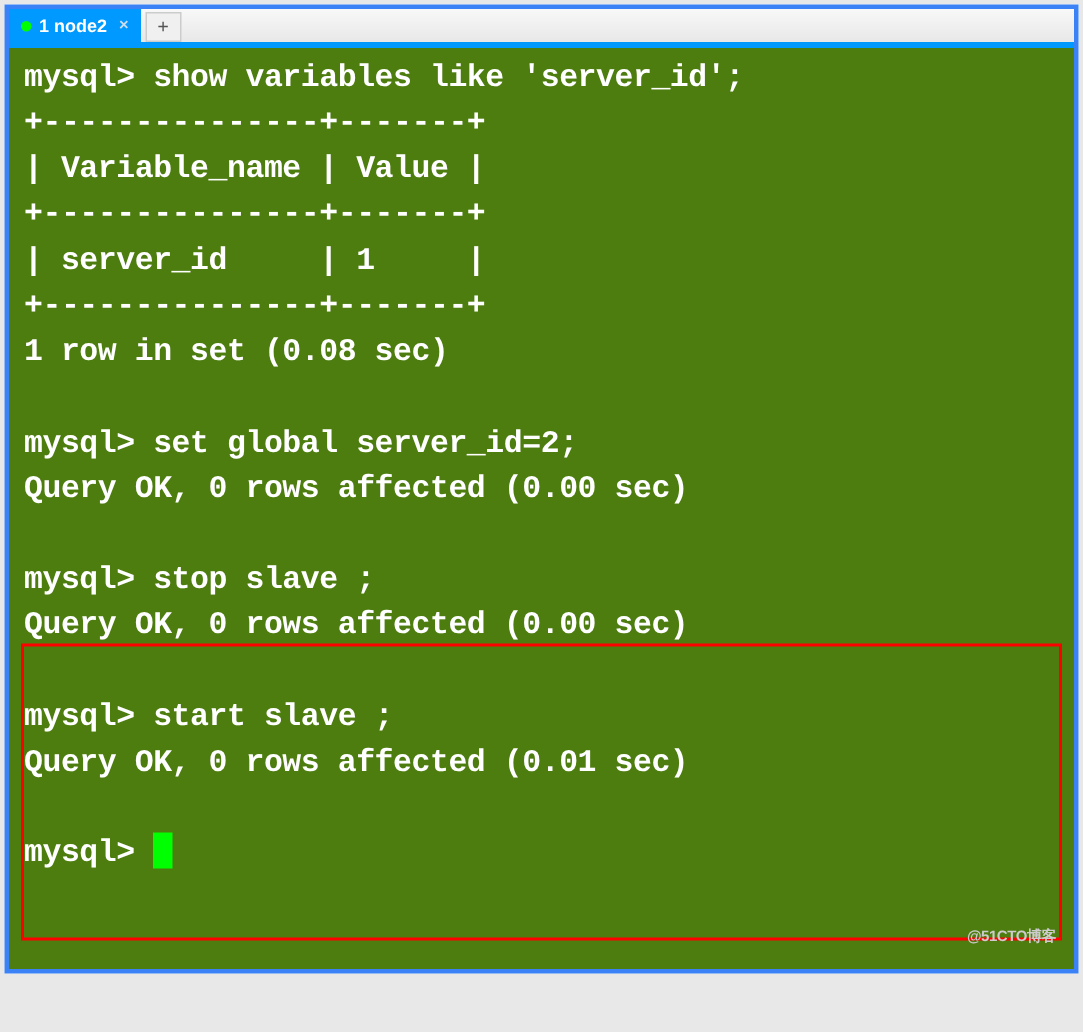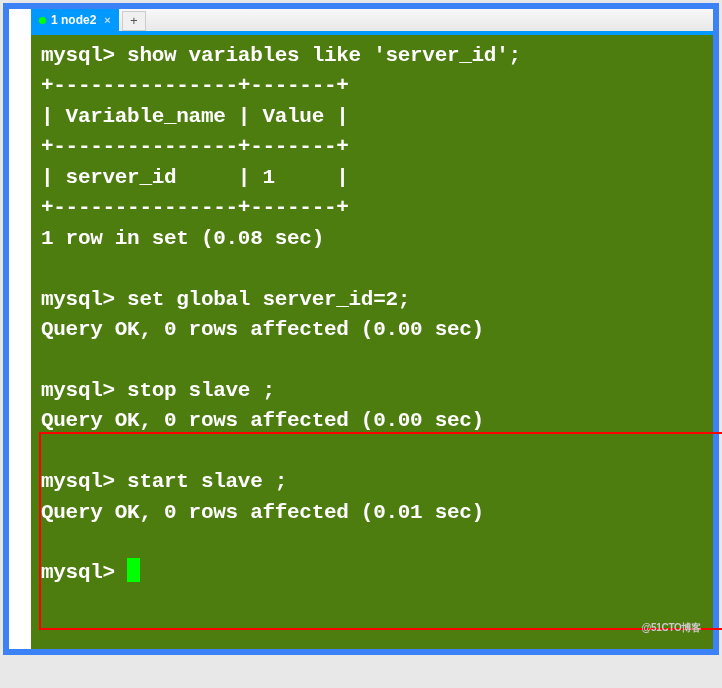--- a/index.html
+++ b/index.html
@@ -10,23 +10,22 @@
     body {
       width: 722px;
       height: 688px;
       background: #e8e8e8;
       font-family: Consolas, 'Courier New', monospace;
       position: relative;
     }
     .window {
       width: 716px;
       margin: 3px;
-      border: 6px solid #3b82f6;
+      border: 3px solid #3b82f6;
       background: #fff;
-      padding-left: 22px;
     }
     .tabbar {
       height: 26px;
       background: linear-gradient(#f8f8f8, #e8e8e8);
       display: flex;
       align-items: stretch;
       border-bottom: 4px solid #0099ff;
     }
     .tab {
       display: flex;

